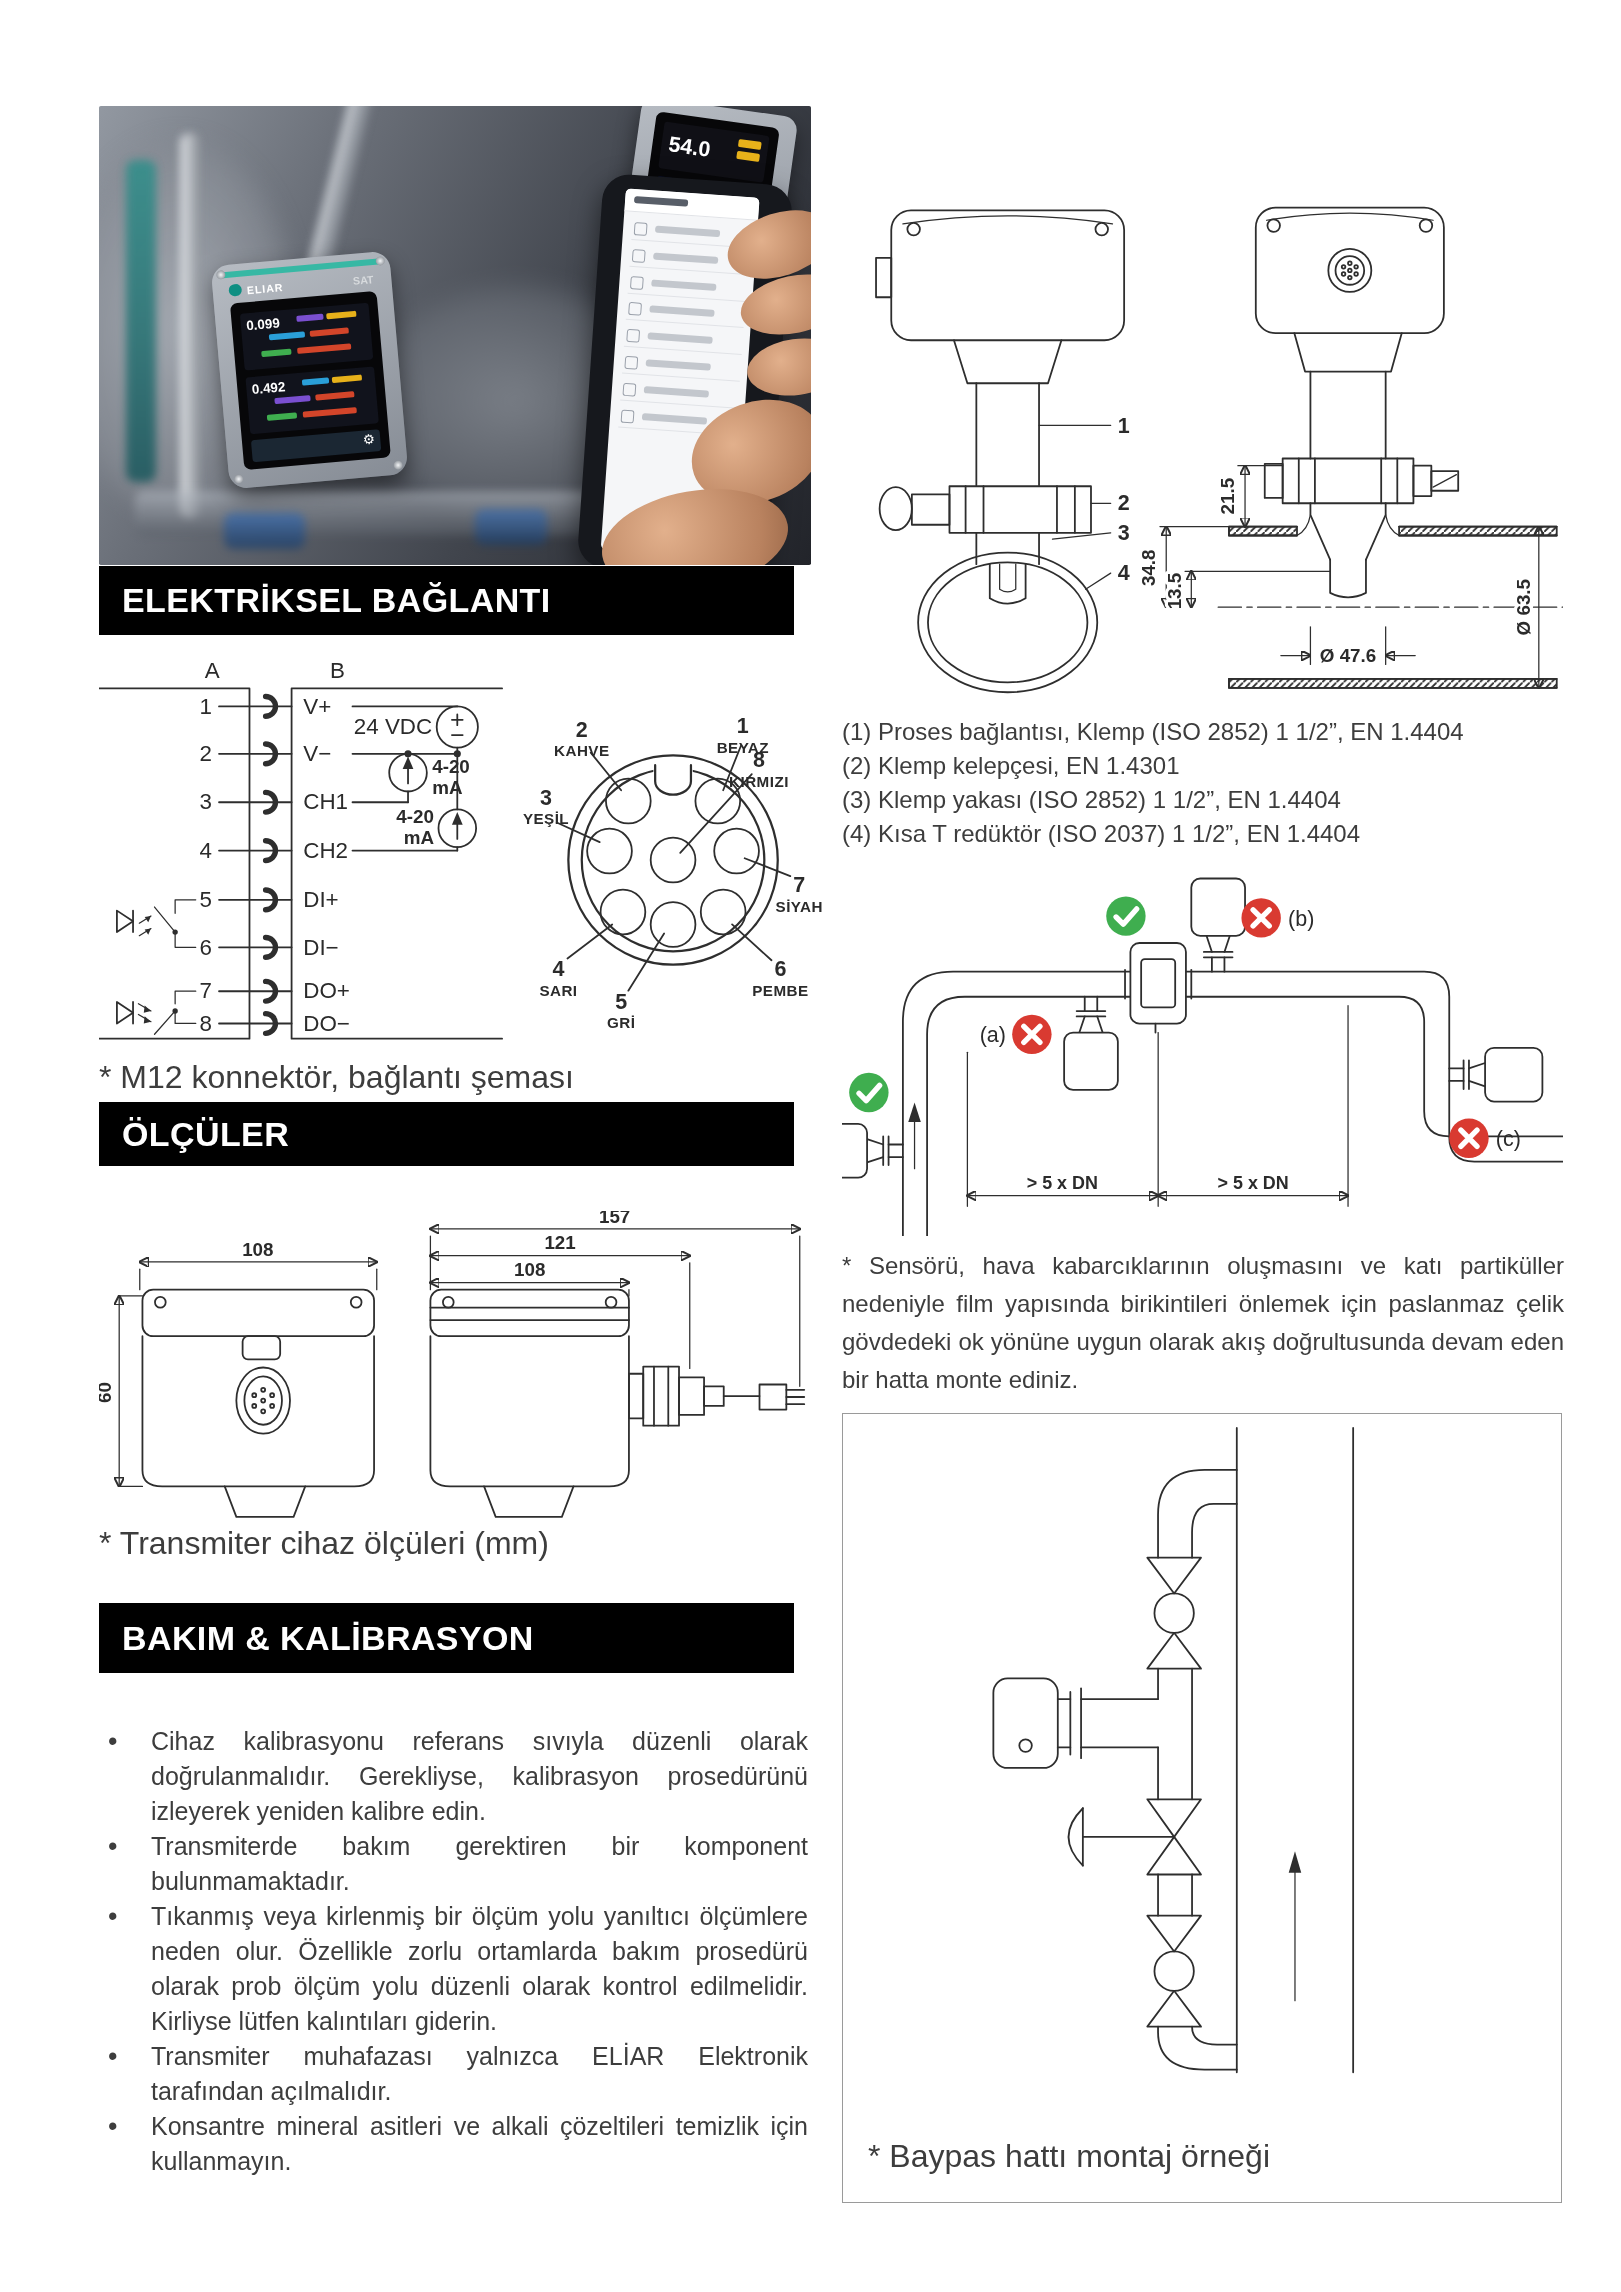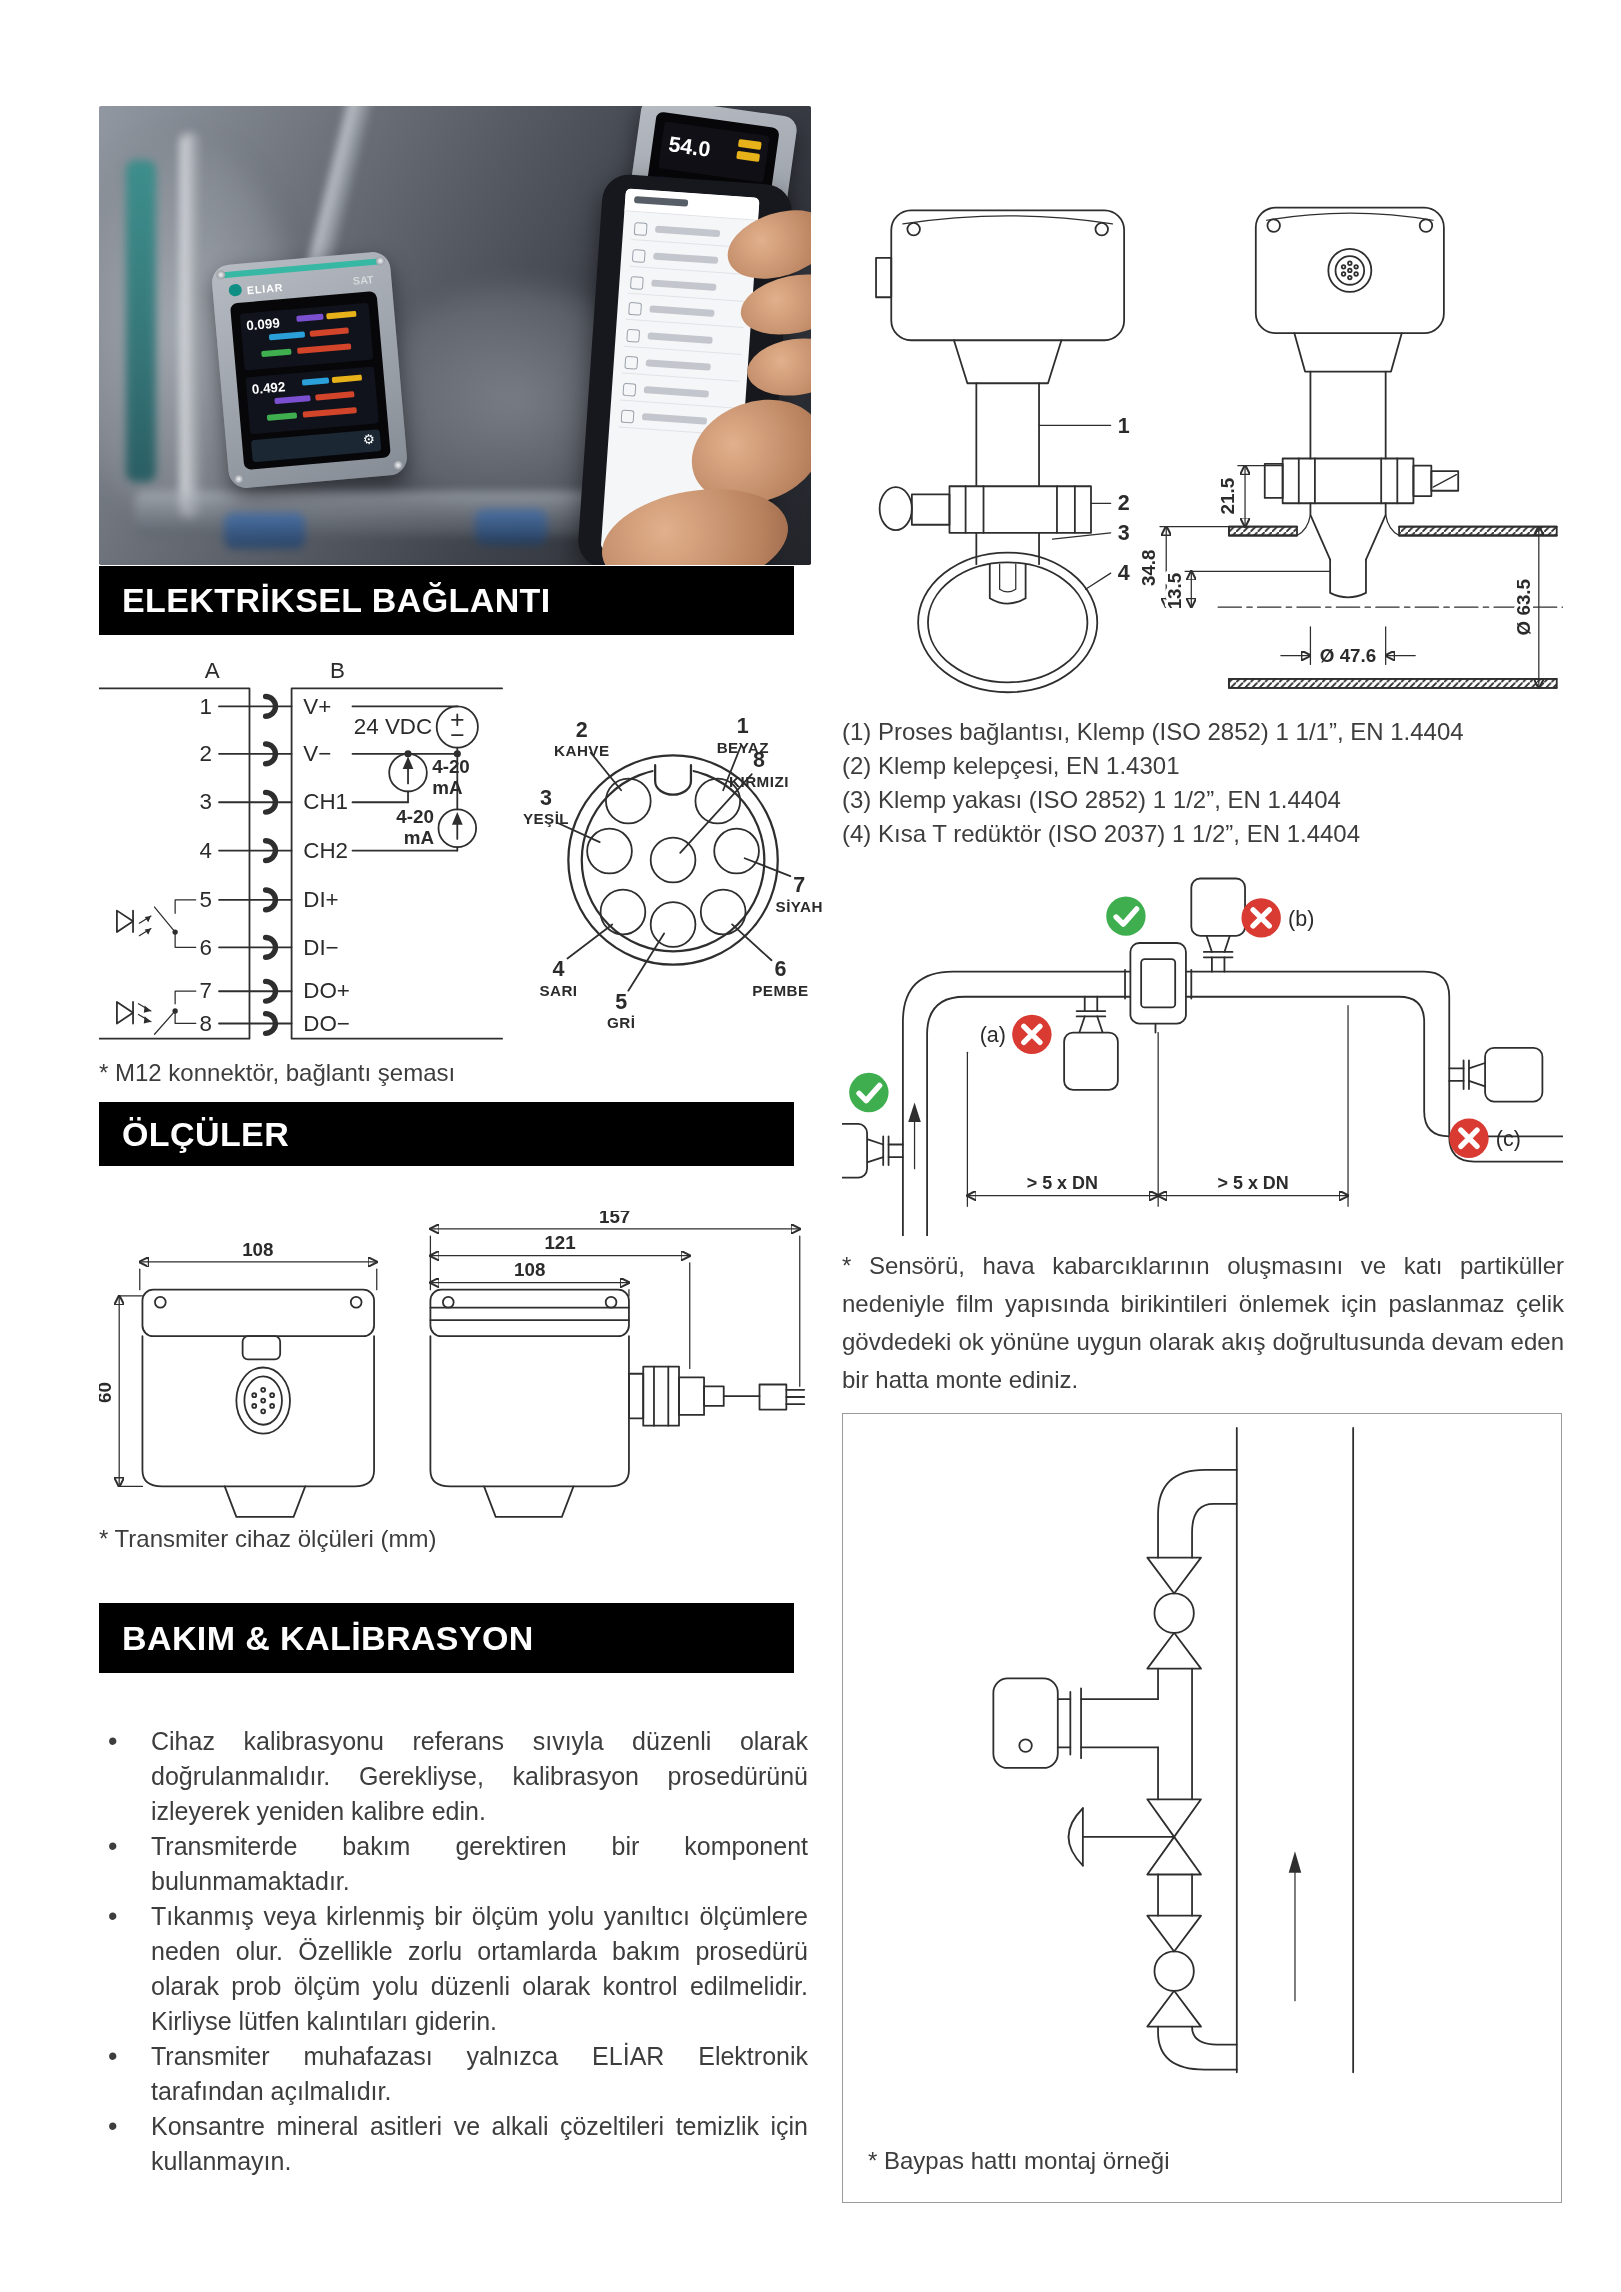--- a/index.html
+++ b/index.html
@@ -3,21 +3,21 @@
 <meta charset="utf-8">
 <style>
   html,body{margin:0;padding:0;background:#e8e8e8;}
   .page{position:relative;width:1621px;height:2293px;background:#ffffff;overflow:hidden;
         font-family:"Liberation Sans",sans-serif;color:#3d3d3d;}
   .abs{position:absolute;}
   
   .bar{position:absolute;background:#000;color:#fff;display:flex;align-items:center;
        padding-left:23px;box-sizing:border-box;font-weight:700;font-size:34px;letter-spacing:0.4px;}
   
-  .cap{font-size:24px;color:#3d3d3d;}
+  .cap{font-size:32px;color:#3d3d3d;}
   .note{font-size:24px;line-height:38px;text-align:justify;color:#3d3d3d;}
   .nlist{font-size:24px;line-height:34px;color:#3d3d3d;}
   ul.bullets{list-style:none;margin:0;padding:0;font-size:25px;line-height:35px;text-align:justify;color:#3d3d3d;}
   ul.bullets li{position:relative;padding-left:52px;}
   ul.bullets li::before{content:"\2022";position:absolute;left:9px;top:0;font-size:27px;}
   
   .dw path,.dw line,.dw rect,.dw circle,.dw ellipse,.dw polyline{fill:none;stroke:#2e2e2e;stroke-width:2;stroke-linecap:round;stroke-linejoin:round;}
   .dw .thin{stroke-width:1.4;}
   .dw .thick{stroke-width:6;}
   .dw polygon{fill:#2e2e2e;stroke:none;}
@@ -505,21 +505,21 @@
       <text text-anchor="middle" transform="rotate(-90 768 468)" x="768" y="468">Ø 63.5</text>
       <line class="thin" x1="523" y1="490" x2="523" y2="532"></line>
         <line class="thin" x1="607" y1="490" x2="607" y2="532"></line>
       <line class="thin" x1="490" y1="522" x2="523" y2="522" marker-end="url(#ma)"></line>
       <line class="thin" x1="640" y1="522" x2="607" y2="522" marker-end="url(#ma)"></line>
       <text text-anchor="middle" x="565" y="529">Ø 47.6</text>
     </g>
   </svg>
 
   <div class="abs nlist" style="left:842px;top:715px;width:721px;">
-    <div>(1) Proses bağlantısı, Klemp (ISO 2852) 1 1/1”, EN 1.4404</div>
+    <div>(1) Proses bağlantısı, Klemp (ISO 2852) 1 1/2”, EN 1.4404</div>
     <div>(2) Klemp kelepçesi, EN 1.4301</div>
     <div>(3) Klemp yakası (ISO 2852) 1 1/2”, EN 1.4404</div>
     <div>(4) Kısa T redüktör (ISO 2037) 1 1/2”, EN 1.4404</div>
   </div>
 
   <svg class="abs dw" style="left:842px;top:873px;" width="721" height="363" viewBox="0 0 805 405">
     <defs>
       <marker id="pa" viewBox="0 0 10 10" refX="9" refY="5" markerWidth="8" markerHeight="8" orient="auto-start-reverse">
         <path d="M0,0 L10,5 L0,10 z" fill="#2e2e2e" stroke="none"></path>
       </marker>

